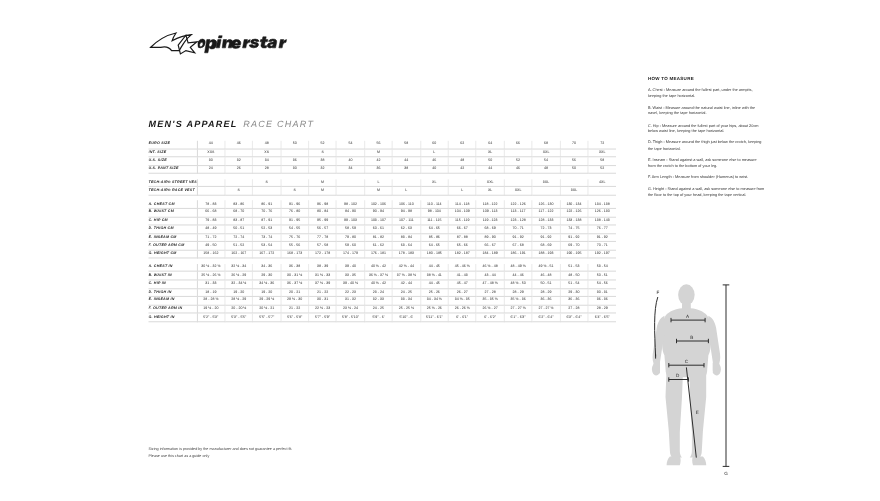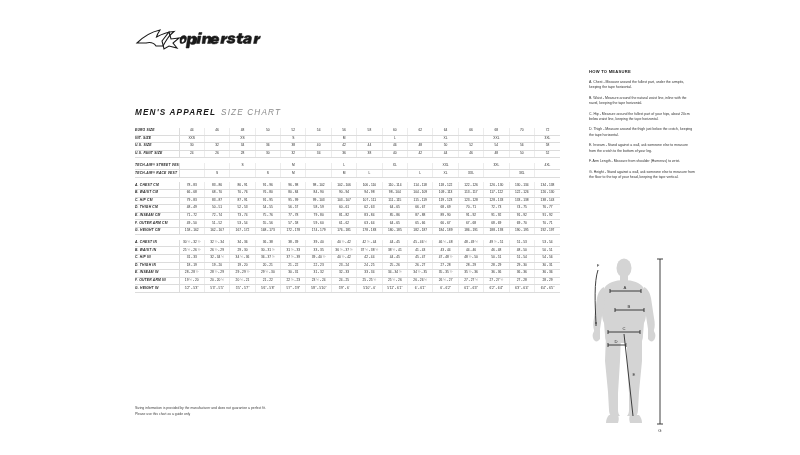--- a/index.html
+++ b/index.html
@@ -164,21 +164,21 @@
         <path d="M196 19 q6 0 7 4 l-5 1 q-1 -2 -3 -2 q-2 0 -2 1 q0 2 4 2 q6 1 5 5 q-1 5 -9 5 q-7 0 -8 -5 l6 -1 q1 2 3 2 q3 0 3 -1 q0 -2 -4 -2 q-6 -1 -5 -5 q1 -4 8 -4 Z"></path>
         <path d="M210 15 l6 0 l-1 5 l4 0 l-1 4 l-4 0 l-1 6 q0 2 2 1 l2 0 l-1 4 q-8 1 -9 -2 q-1 -2 0 -5 l1 -4 l-3 0 l1 -4 l3 0 Z"></path>
         <path d="M228 19 q8 0 7 6 l-2 10 l-6 0 l1 -2 q-3 3 -7 2 q-4 -1 -3 -5 q1 -4 8 -5 l4 -1 q0 -2 -2 -2 q-2 0 -3 2 l-5 -1 q2 -4 8 -4 Z M228 28 q-5 0 -5 2 q0 2 2 2 q3 0 4 -4 Z"></path>
         <path d="M242 20 l6 0 l-1 5 q2 -5 6 -5 l-1 5 q-5 0 -6 5 l-1 5 l-6 0 Z"></path>
       </g>
     </svg>
   </div>
 
   <div class="title-row">
     <span class="title-bold">MEN'S APPAREL</span>
-    <span class="title-light">SIZE CHART</span>
+    <span class="title-light">RACE CHART</span>
   </div>
 
   <div class="table-wrap">
     <table class="size-chart">
       <tbody id="table-body">
           <tr>
             <td class="rowlab">EURO SIZE</td>
             <td>44</td>
             <td>46</td>
             <td>48</td>

